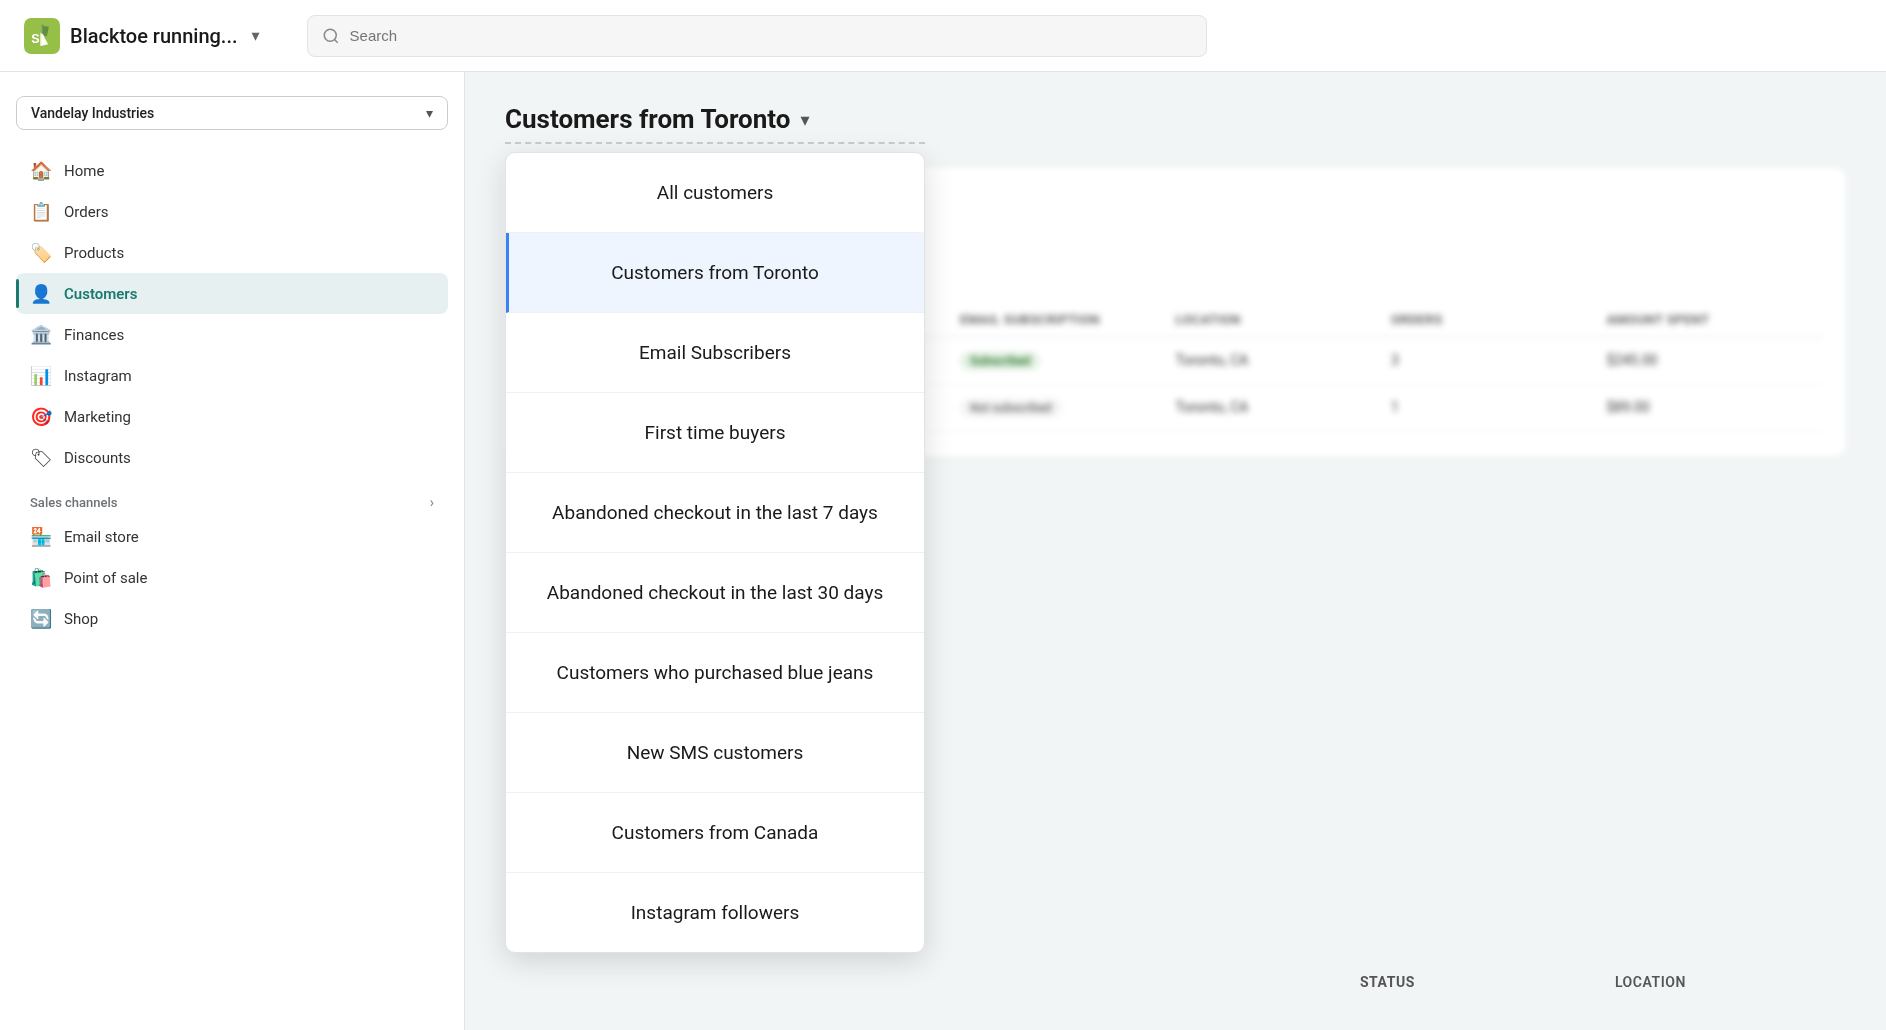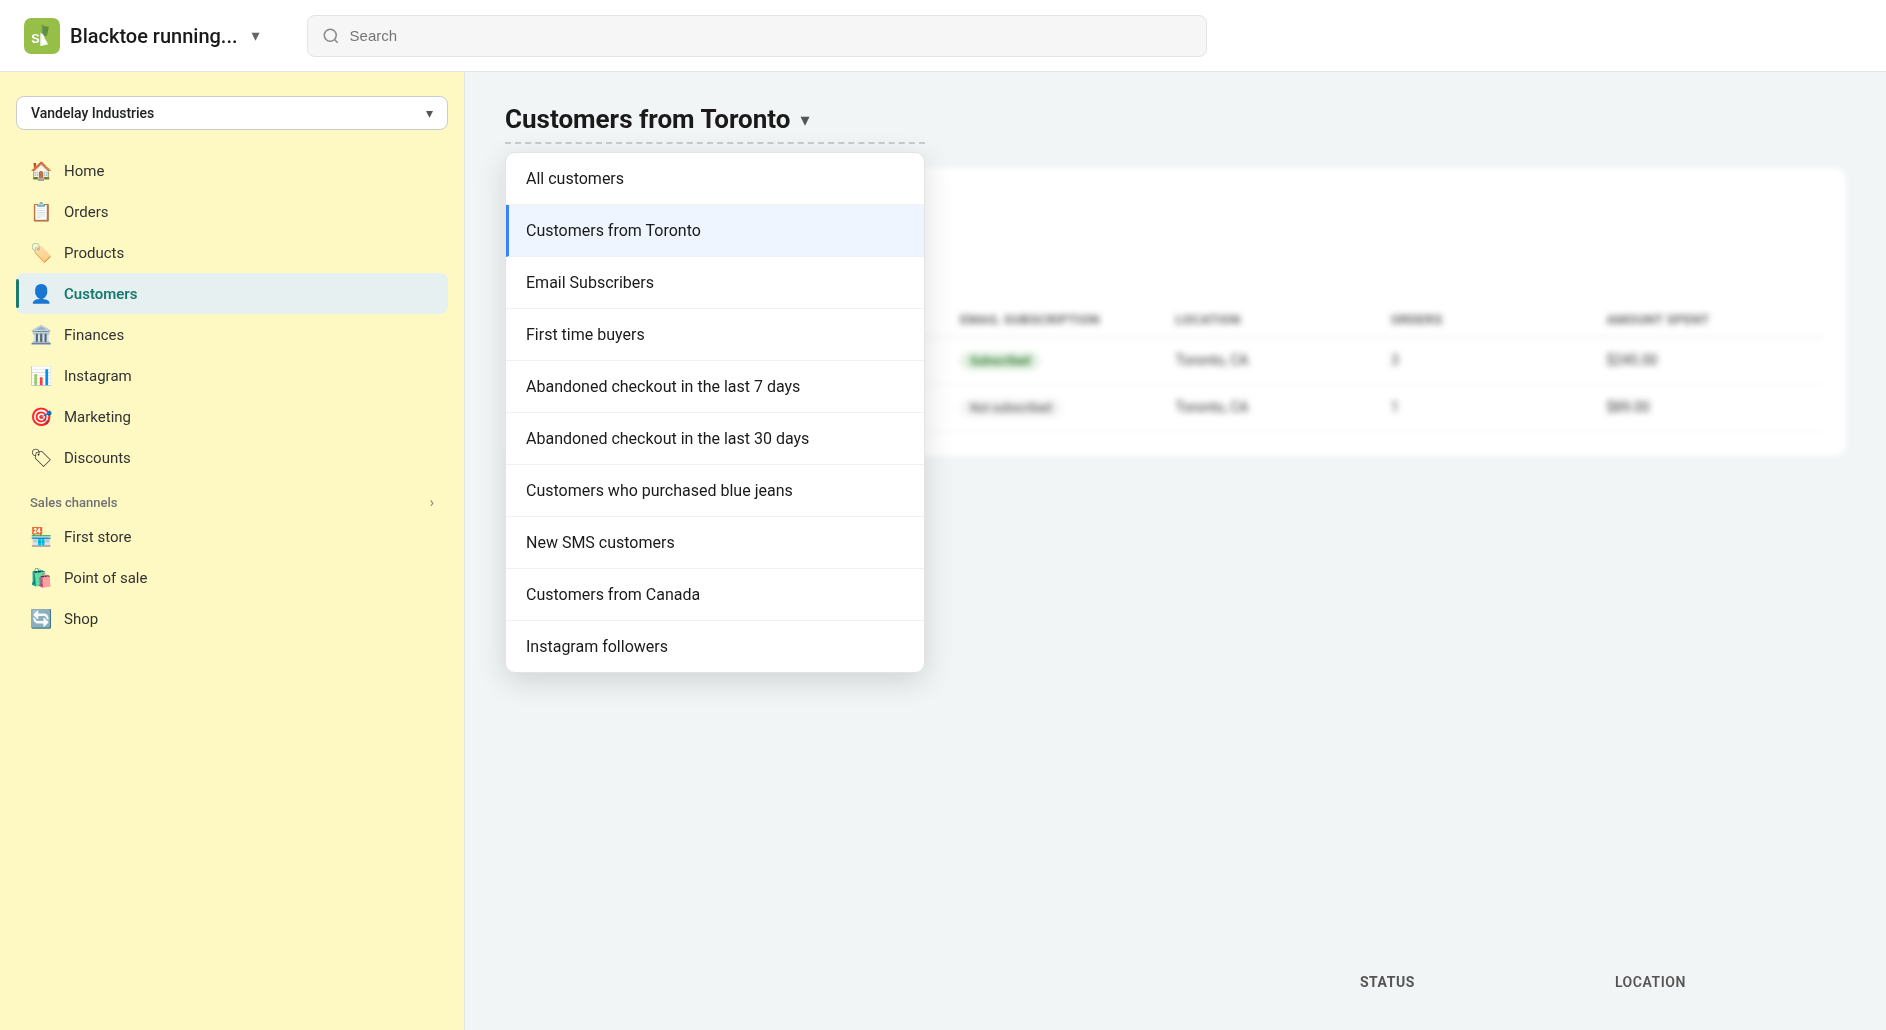--- a/index.html
+++ b/index.html
@@ -73,21 +73,21 @@
     
     .app-body {
       display: flex;
       margin-top: 72px;
       min-height: calc(1030px - 72px);
     }
 
     
     .sidebar {
       width: 465px;
-      background: #fef9c3;
+      background: #ffffff;
       padding: 24px 16px;
       flex-shrink: 0;
       border-right: 1px solid #e1e3e5;
     }
     .org-selector {
       display: flex;
       align-items: center;
       justify-content: space-between;
       border: 1px solid #c9cccf;
       border-radius: 8px;
@@ -180,27 +180,28 @@
       left: 40px;
       width: 420px;
       background: #fff;
       border: 1px solid #e1e3e5;
       border-radius: 10px;
       box-shadow: 0 8px 30px rgba(0,0,0,0.14);
       z-index: 200;
       overflow: hidden;
     }
     .dropdown-item {
-      padding: 16px 20px;
-      font-size: 16px;
+      padding: 28px 20px;
+      font-size: 19px;
       color: #1a1a1a;
       cursor: pointer;
       position: relative;
       display: flex;
       align-items: center;
+      justify-content: center;
     }
     .dropdown-item.selected {
       background: #eef5ff;
       border-left: 3px solid #3b82f6;
       padding-left: 17px;
     }
     .dropdown-item:not(:last-child) {
       border-bottom: 1px solid #f0f0f0;
     }
 
@@ -341,21 +342,21 @@
       </div>
 
     <div class="section-header">
       <span>Sales channels</span>
       <span class="section-header-chevron">›</span>
     </div>
 
     <div id="sales-channels-container">
         <div class="nav-item">
     <span class="nav-icon">🏪</span>
-    <span>First store</span>
+    <span>Email store</span>
   </div>
         <div class="nav-item">
     <span class="nav-icon">🛍️</span>
     <span>Point of sale</span>
   </div>
         <div class="nav-item">
     <span class="nav-icon">🔄</span>
     <span>Shop</span>
   </div>
       </div>

